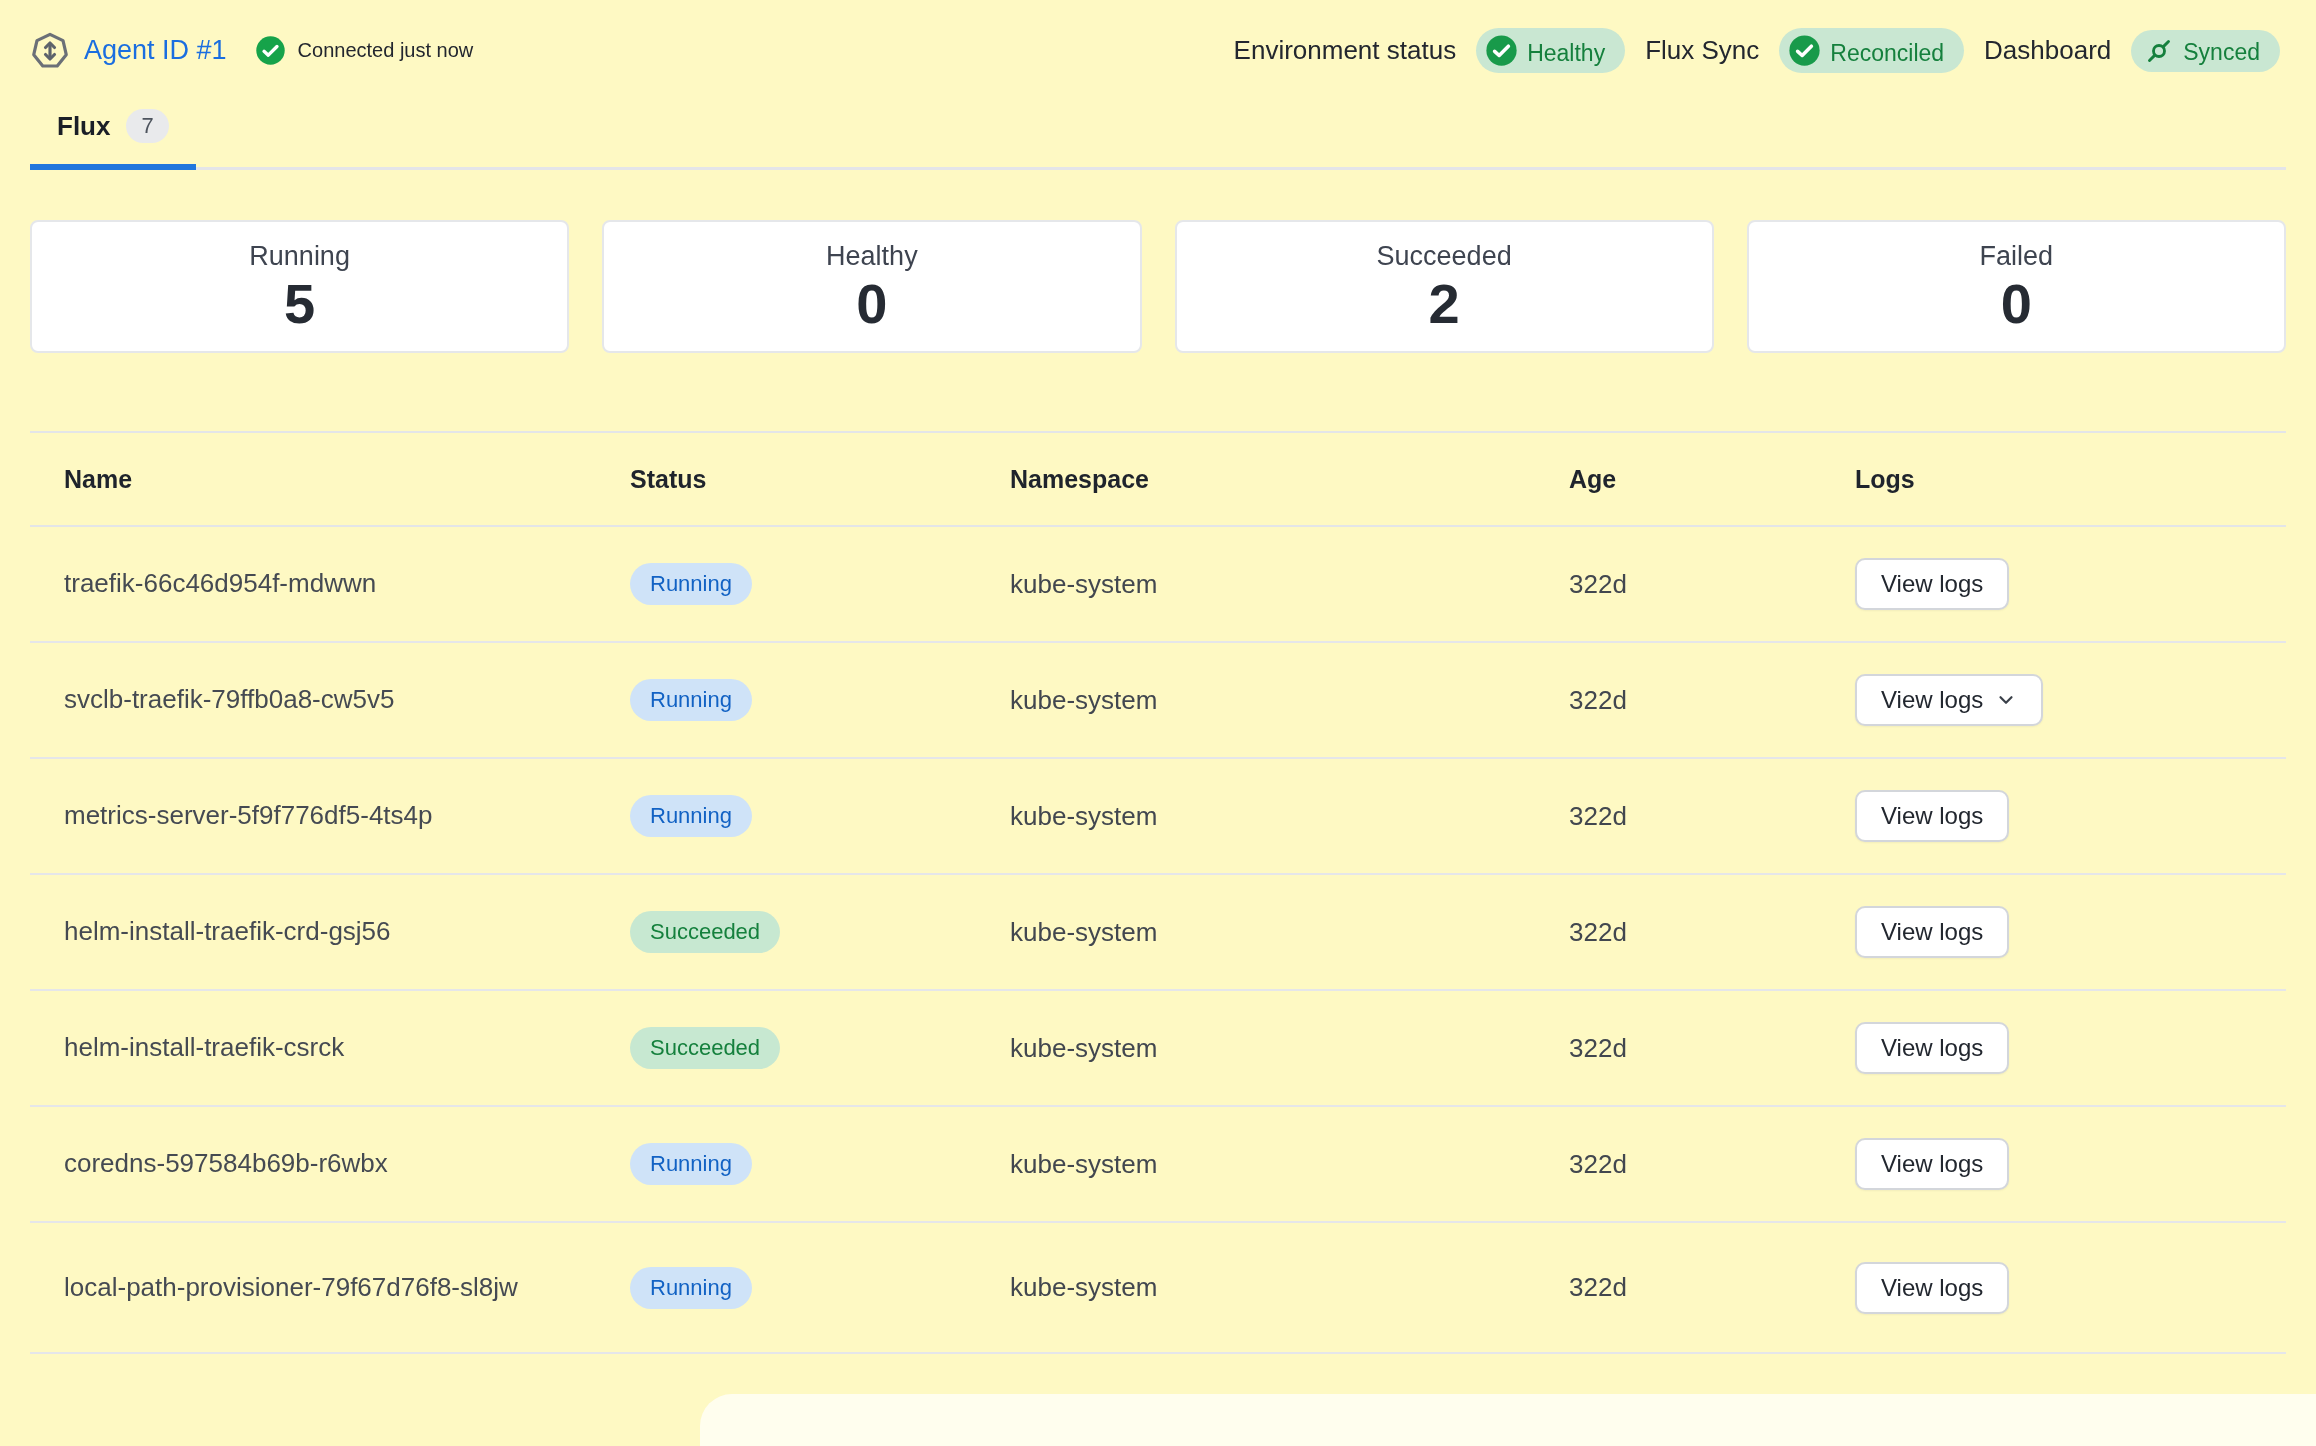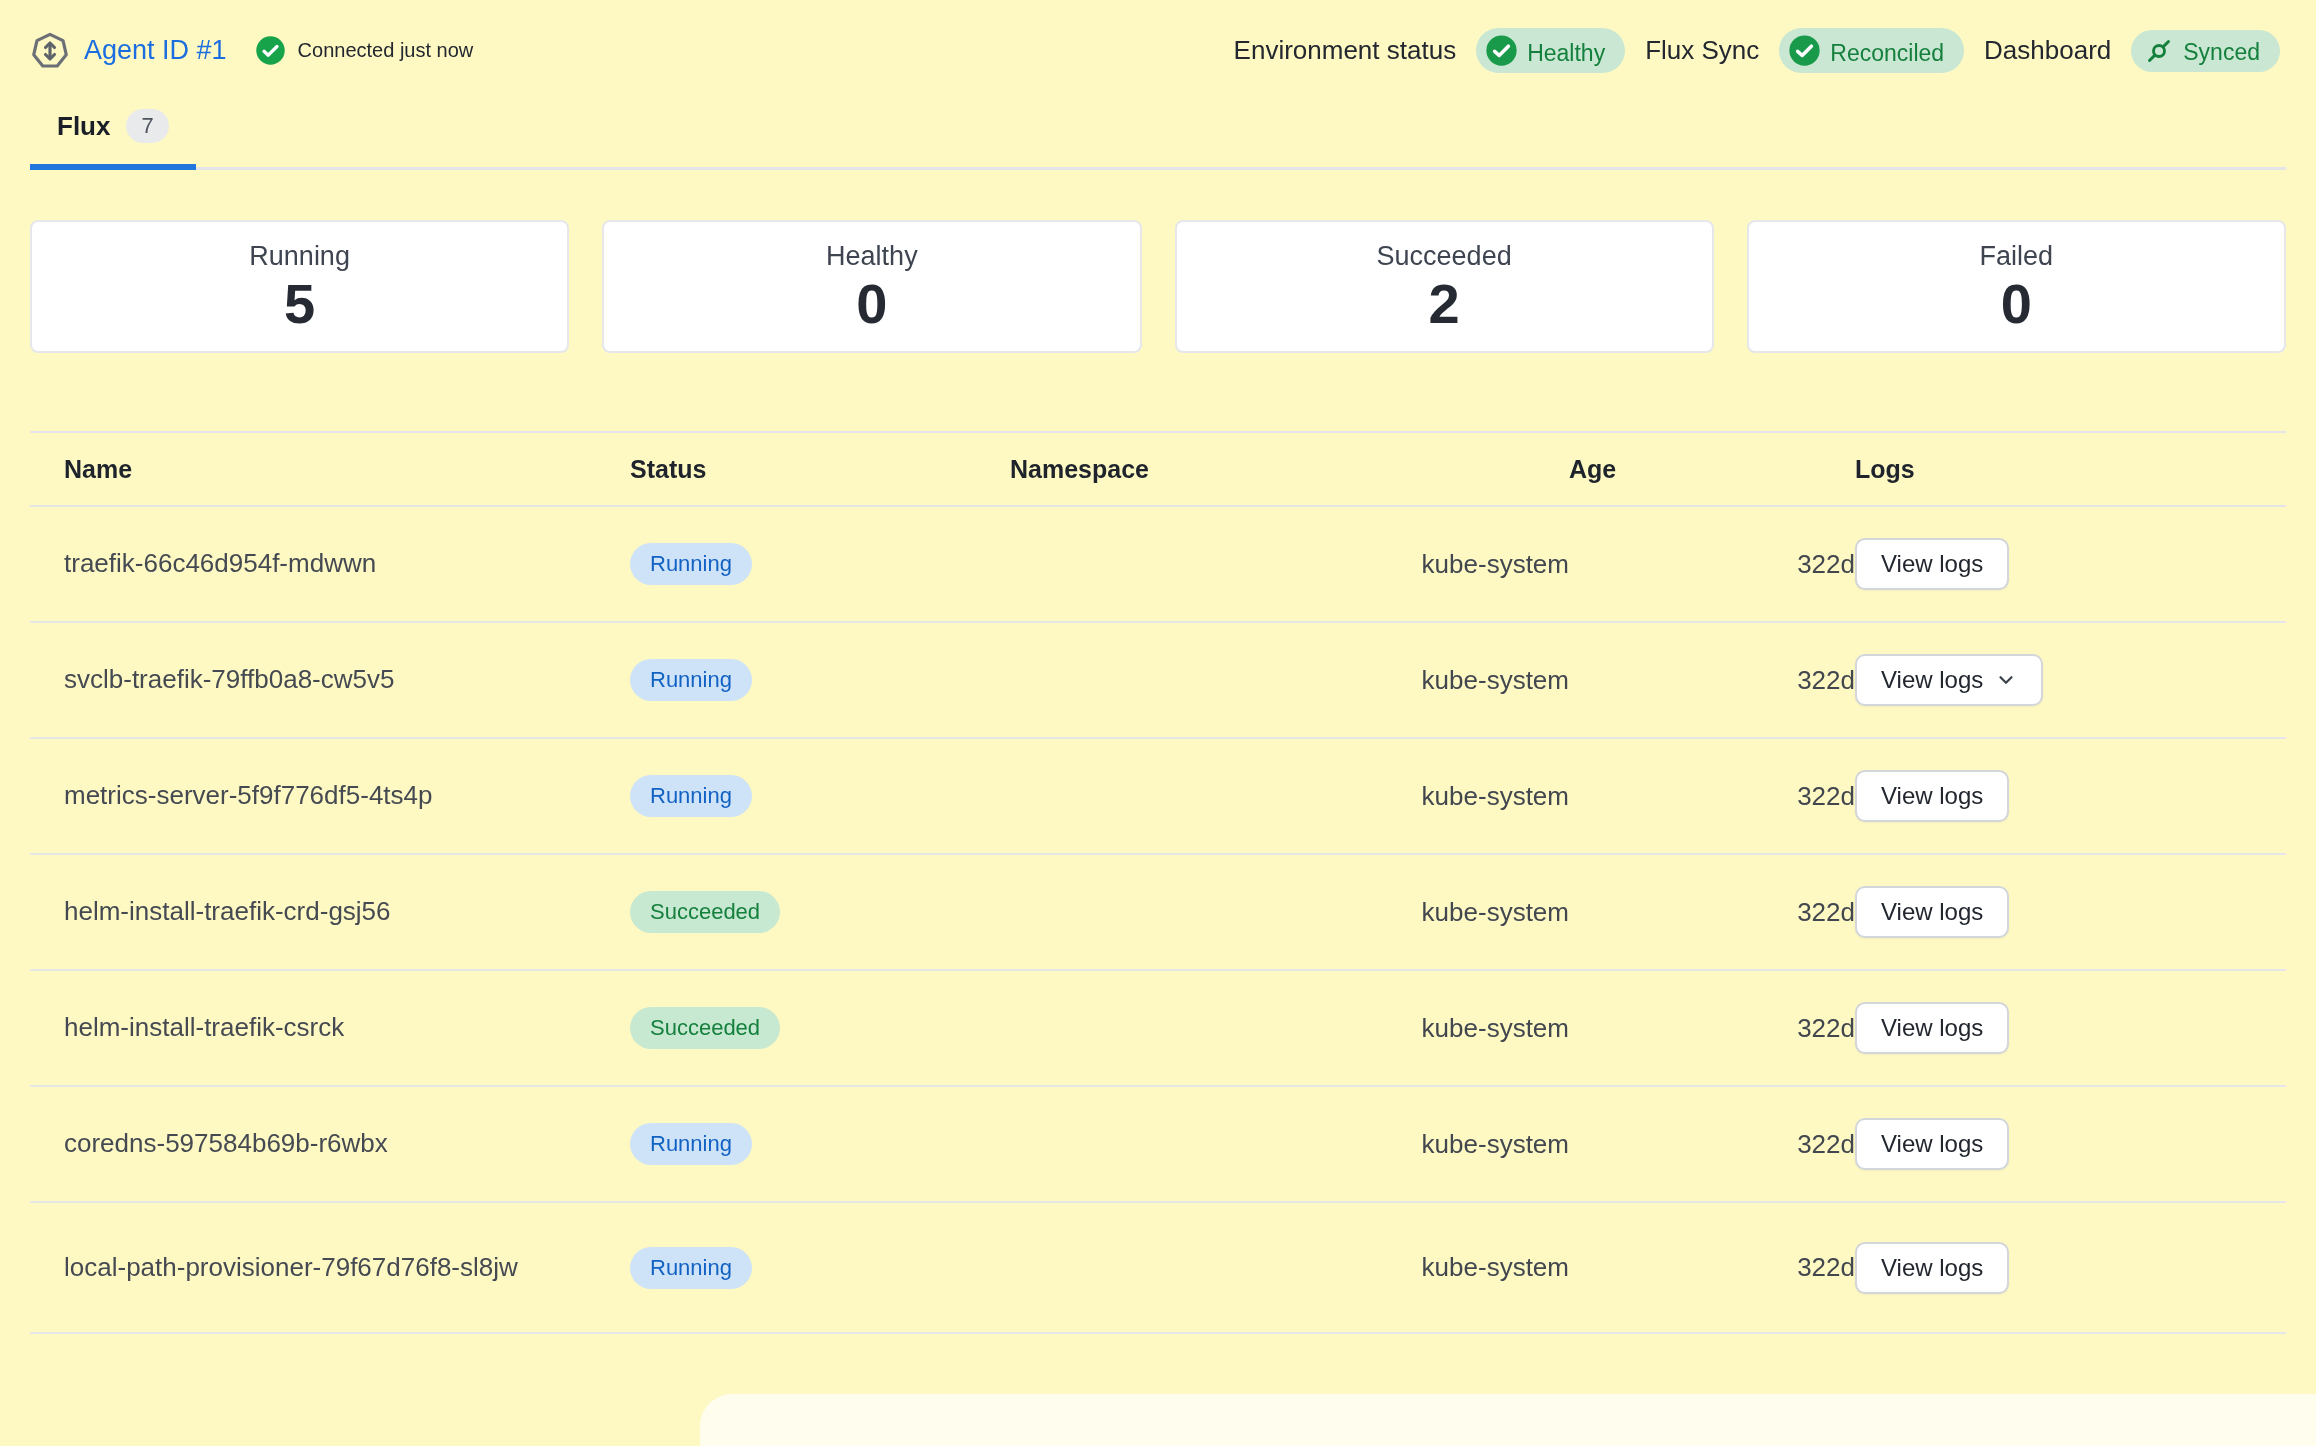--- a/index.html
+++ b/index.html
@@ -84,35 +84,35 @@
   
   .table { margin: 78px 30px 0 30px; }
   .thead, .trow {
     display: grid;
     grid-template-columns: 600px 380px 559px 286px auto;
     align-items: center;
   }
   .thead {
     border-top: 2px solid #e3e5e8;
     border-bottom: 2px solid #e3e5e8;
-    height: 76px;
+    height: 96px;
     font-size: 25px; font-weight: 700; color: #1f242c;
   }
   .trow {
     border-bottom: 2px solid #e5e6e9;
     min-height: 116px;
     padding: 14px 0;
   }
   .name-cell { padding-left: 34px; }
   .pod-name {
     display: inline-block; max-width: 470px;
     font-size: 26px; color: #454a52;
     overflow-wrap: break-word; line-height: 1.35;
   }
-  .ns-cell, .age-cell { font-size: 26px; color: #42474f; text-align: right; }
+  .ns-cell, .age-cell { font-size: 26px; color: #42474f; }
 
   .status-badge {
     display: inline-block;
     padding: 8px 20px;
     border-radius: 999px;
     font-size: 22px;
   }
   .status-running  { background: #cfe3f8; color: #1262c4; }
   .status-succeeded{ background: #c7e8d1; color: #15803d; }
 

